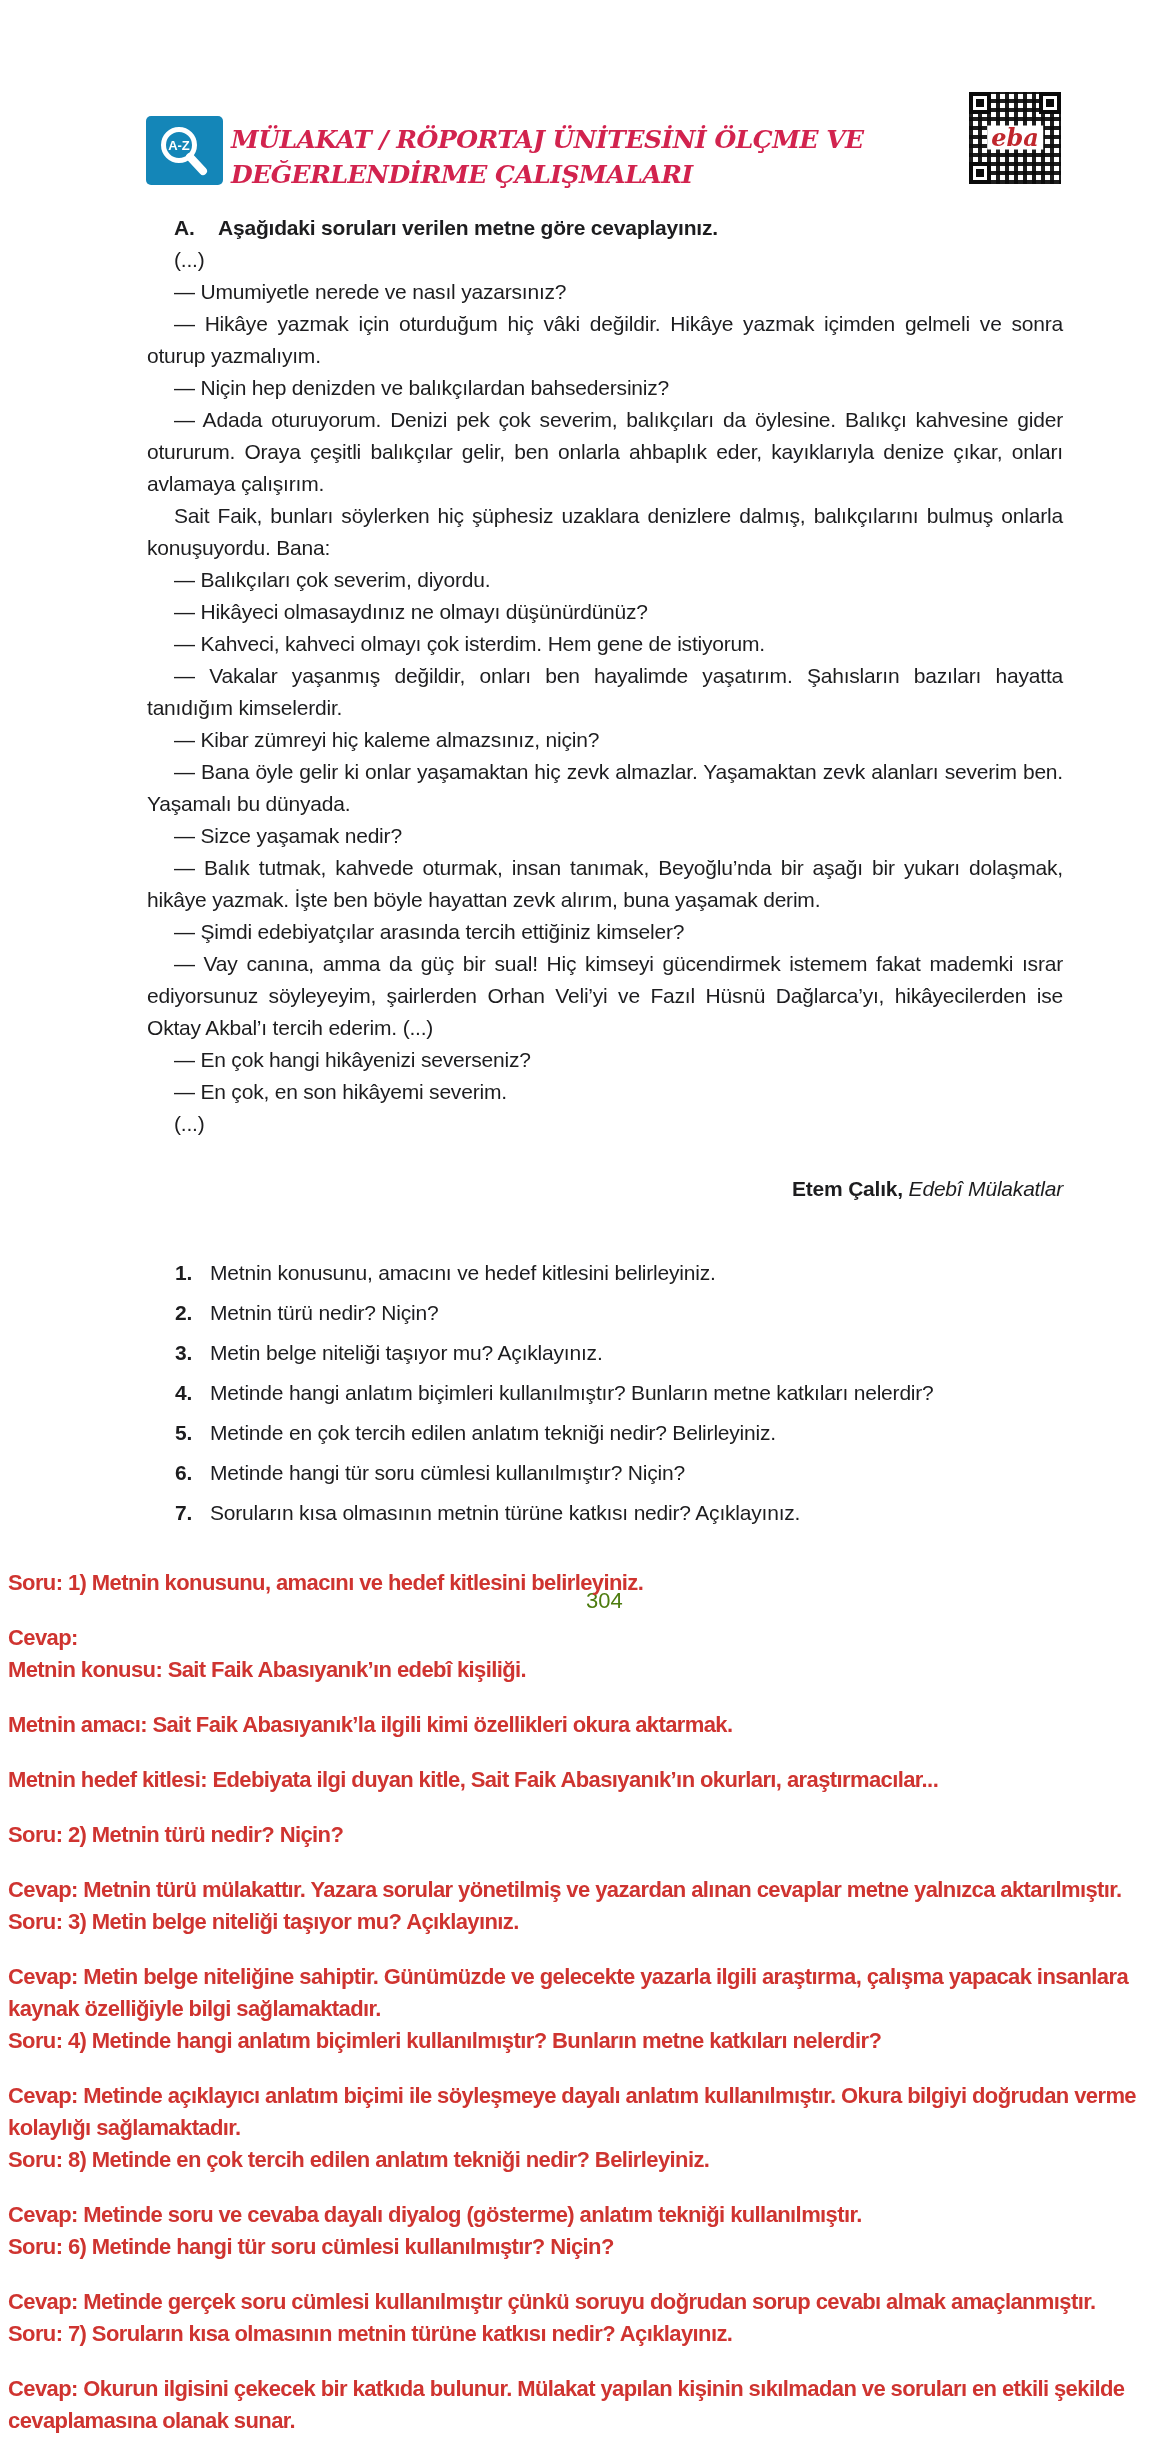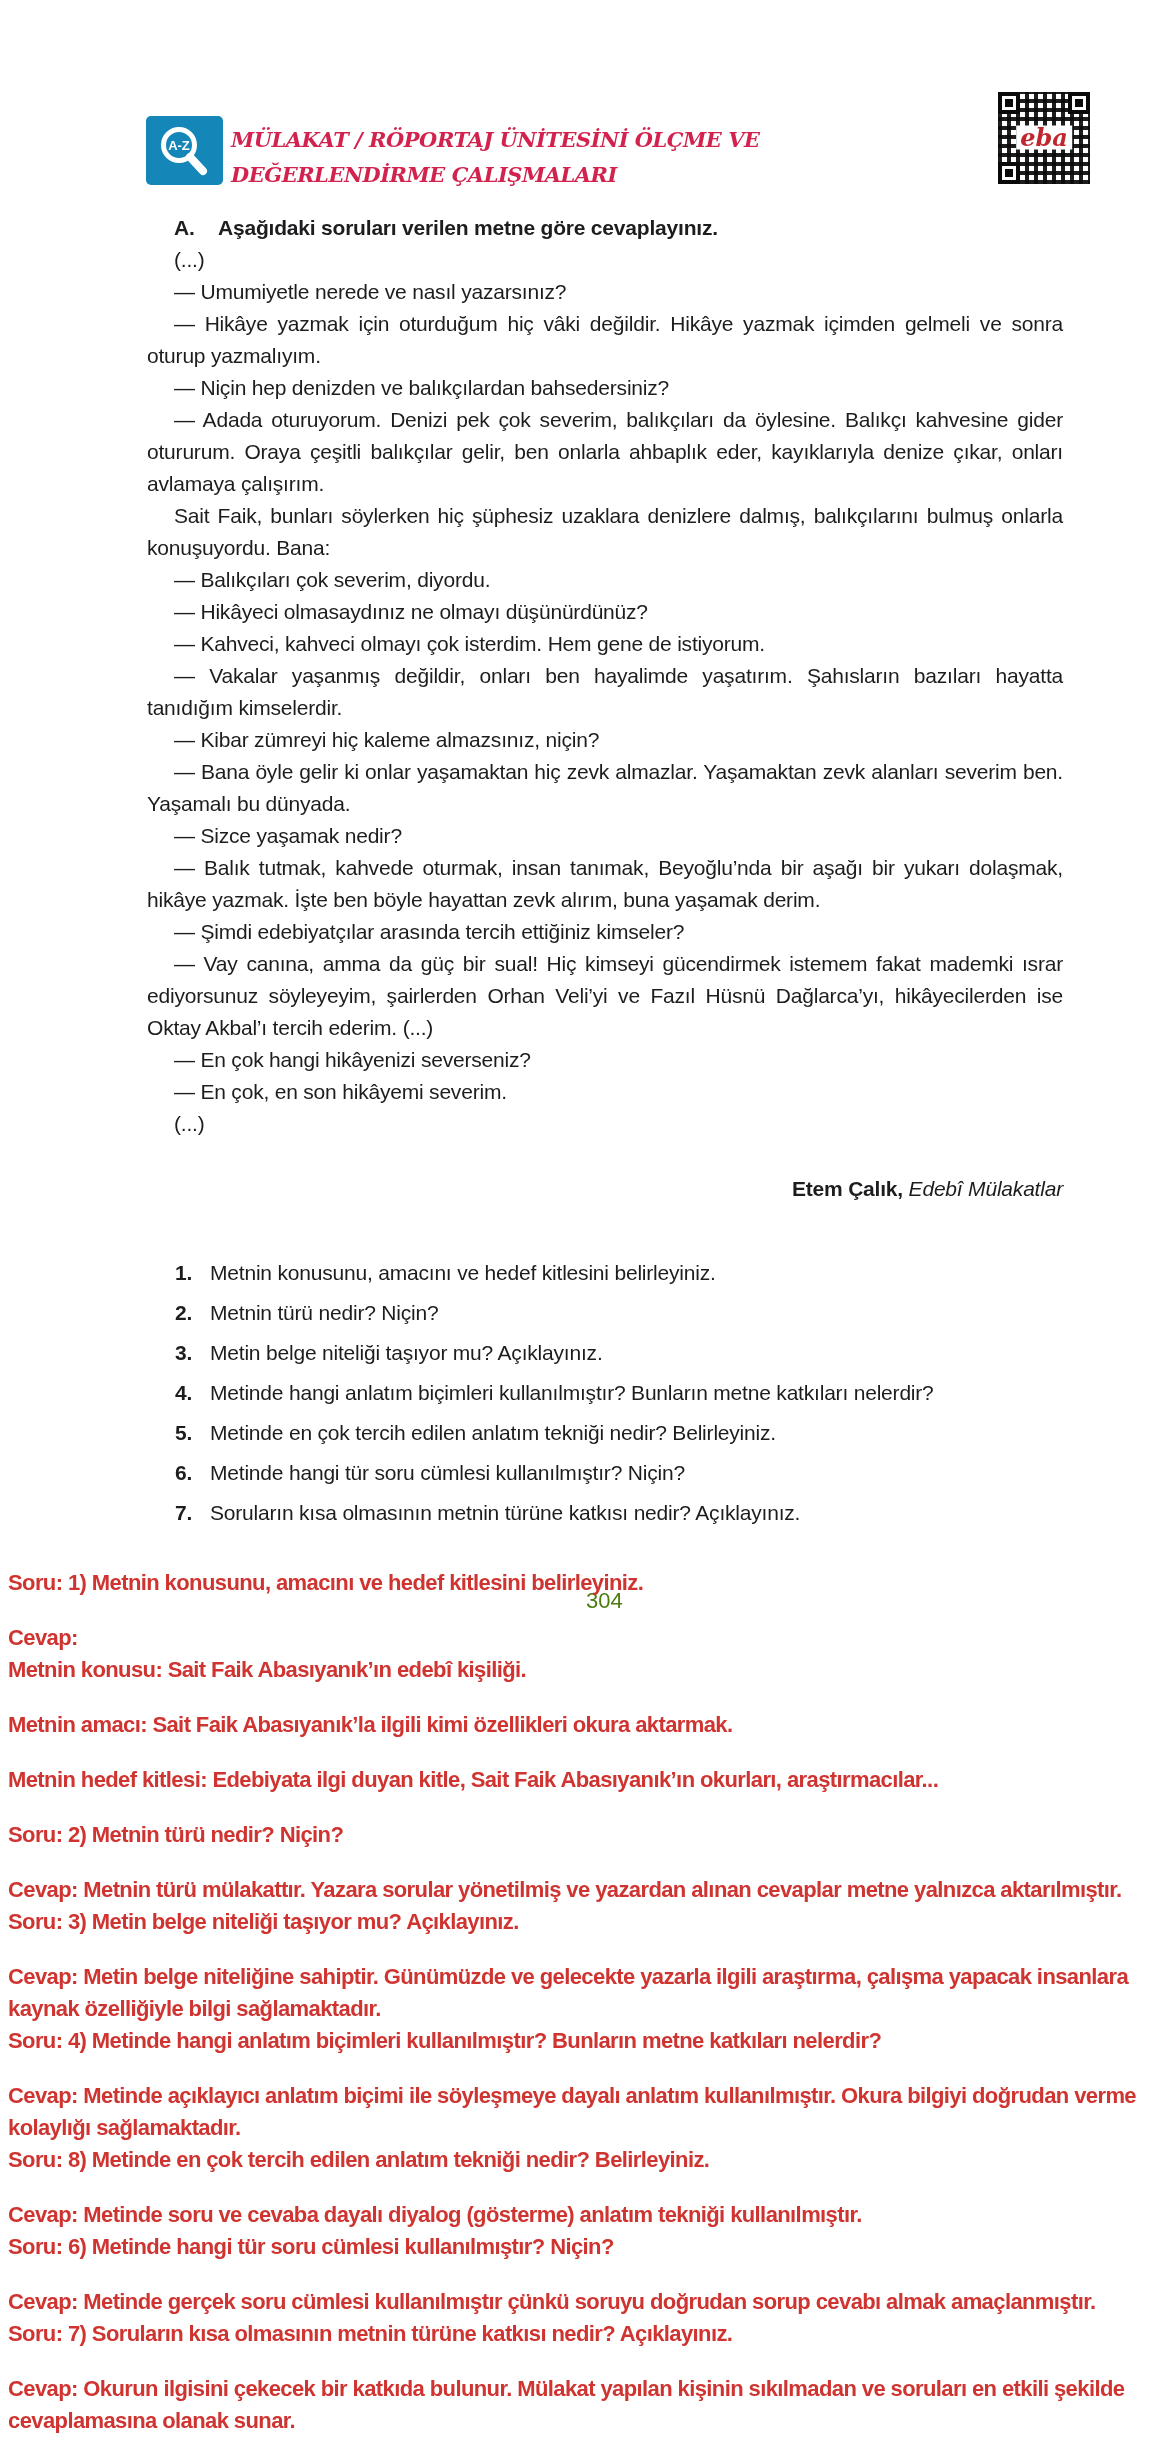--- a/index.html
+++ b/index.html
@@ -3,26 +3,26 @@
 <meta charset="utf-8">
 <style>
   html,body{margin:0;padding:0;background:#ffffff;}
   .page{position:relative;width:1176px;height:2448px;background:#fff;overflow:hidden;
         font-family:"Liberation Sans",sans-serif;}
 
   
   .logo-box{position:absolute;left:146px;top:116px;width:77px;height:88px;}
   .title{position:absolute;left:231px;top:122px;width:700px;
          font-family:"DejaVu Serif",serif;font-weight:bold;font-style:italic;
-         font-size:21px;line-height:35px;color:var(--accent,#d2234e);letter-spacing:-0.5px;}
+         font-size:25px;line-height:35px;color:var(--accent,#d2234e);letter-spacing:-0.5px;}
   .qr{position:absolute;left:969px;top:92px;width:92px;height:92px;background:#fff;
       background-image:
         repeating-linear-gradient(0deg,rgba(10,10,10,.92) 0 4px,transparent 4px 9px),
         repeating-linear-gradient(90deg,rgba(10,10,10,.92) 0 4px,transparent 4px 9px);
-      background-size:100% 100%;margin-left:29px;}
+      background-size:100% 100%;}
   .qr .finder{position:absolute;width:22px;height:22px;border:4px solid #0a0a0a;background:#fff;box-sizing:border-box;}
   .qr .finder:after{content:"";position:absolute;left:3px;top:3px;width:8px;height:8px;background:#0a0a0a;}
   .qr .f-tl{left:0;top:0}.qr .f-tr{right:0;top:0}.qr .f-bl{left:0;bottom:0}
   .qr .eba{position:absolute;left:50%;top:50%;transform:translate(-50%,-52%);
            background:#fff;padding:0 4px;font-family:"DejaVu Serif",serif;
            font-style:italic;font-weight:bold;font-size:24px;color:#c0272d;line-height:24px;}
 
   
   .main{position:absolute;left:147px;top:212px;width:916px;
         font-size:21px;line-height:32px;color:#1d1d1f;text-align:justify;

